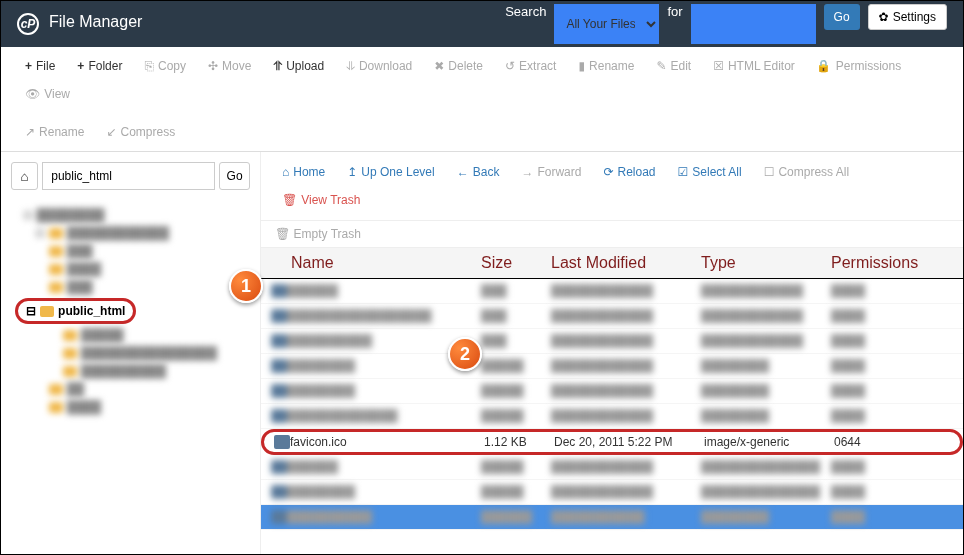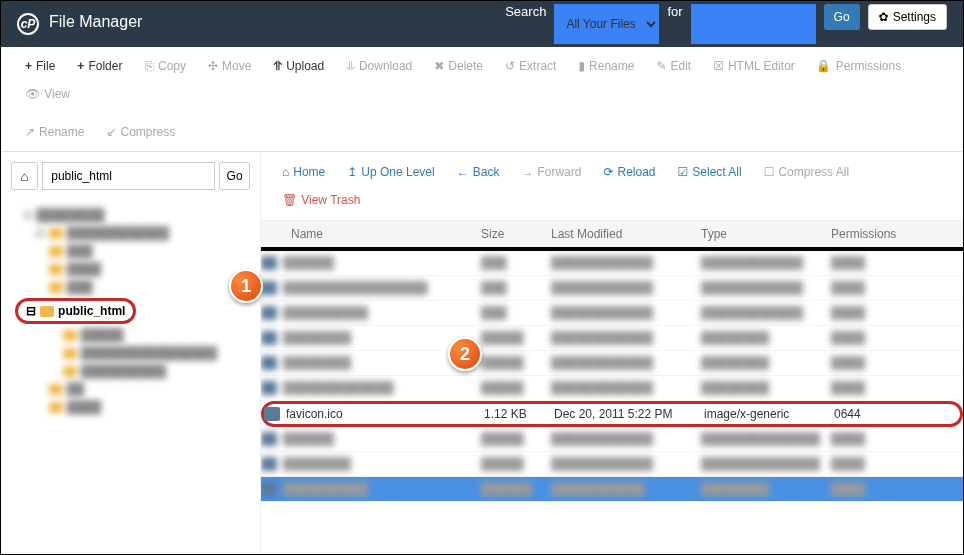--- a/index.html
+++ b/index.html
@@ -29,32 +29,32 @@
 .tree-item{padding:2px 0 2px 8px;display:flex;align-items:center;gap:4px}
 .blur{filter:blur(3px);color:#888}
 .tree-hl{border:3px solid #c62828;border-radius:14px;padding:3px 8px;display:inline-flex;align-items:center;gap:4px;background:#fff;font-weight:bold;color:#000}
 .folder-ico{width:14px;height:11px;background:#f0b84a;display:inline-block;border-radius:2px}
 .right-col{flex:1;display:flex;flex-direction:column}
 .nav-bar{display:flex;align-items:center;padding:8px 12px;border-bottom:1px solid #eee;gap:4px;flex-wrap:wrap}
 .nav-btn{padding:5px 9px;font-size:12px;color:#337ab7;cursor:pointer;background:none;border:none;display:flex;align-items:center;gap:4px}
 .nav-btn.dis{color:#aaa}
 .nav-btn.red{color:#d9534f}
 .empty-trash{padding:6px 14px;font-size:12px;color:#aaa;border-bottom:1px solid #eee}
-.grid-head{display:flex;background:#f5f5f5;border-bottom:4px solid #000000;font-size:12px;color:#737373;padding:6px 0}
+.grid-head{display:flex;background:#f5f5f5;border-bottom:1px solid #000000;font-size:16px;color:#7f1d1d;padding:6px 0}
 .col-name{width:220px;padding-left:30px}
 .col-size{width:70px}
 .col-mod{width:150px}
 .col-type{width:130px}
 .col-perm{width:80px}
 .grid-body{flex:1;overflow:auto}
 .row-item{display:flex;align-items:center;padding:5px 0;font-size:12px;color:#333;border-bottom:1px solid #f5f5f5}
 .row-item.sel-row{background:#4a90e2;color:#fff}
 .row-item.hl{border:3px solid #c62828;border-radius:14px;padding:3px 0}
 .cell{overflow:hidden;white-space:nowrap}
-.row-name{width:220px;display:flex;align-items:center;gap:6px}
+.row-name{width:220px;padding-left:10px;display:flex;align-items:center;gap:0}
 .file-ico{width:16px;height:14px;background:#5a7a9a;display:inline-block;border-radius:2px;flex-shrink:0}
 .blur-row .cell{filter:blur(3px);color:#999}
 .marker{position:absolute;width:34px;height:34px;border-radius:50%;background:radial-gradient(circle at 30% 30%,#ff8a3c,#d94a10);border:2px solid #fff;box-shadow:0 2px 4px rgba(0,0,0,.4);color:#fff;font-weight:bold;font-size:18px;display:flex;align-items:center;justify-content:center;z-index:10}
 .m1{left:228px;top:268px}
 .m2{left:447px;top:336px}
 .tree-wrap{position:relative}
 .rel{position:relative}
 </style>
 </head>
 <body class="rel">
@@ -136,20 +136,21 @@
     <div class="nav-bar">
       <button class="nav-btn">⌂<span>Home</span></button>
       <button class="nav-btn">↥<span>Up One Level</span></button>
       <button class="nav-btn">←<span>Back</span></button>
       <button class="nav-btn dis">→<span>Forward</span></button>
       <button class="nav-btn">⟳<span>Reload</span></button>
       <button class="nav-btn">☑<span>Select All</span></button>
       <button class="nav-btn dis">☐<span>Compress All</span></button>
       <button class="nav-btn red">🗑<span>View Trash</span></button>
     </div>
+    <div class="empty-trash">🗑 <span>Empty Trash</span></div>
     <div class="grid-head">
       <div class="col-name">Name</div>
       <div class="col-size">Size</div>
       <div class="col-mod">Last Modified</div>
       <div class="col-type">Type</div>
       <div class="col-perm">Permissions</div>
     </div>
     <div class="grid-body">
       <div class="row-item blur-row">
           <div class="row-name cell"><span class="file-ico"></span>██████</div>

